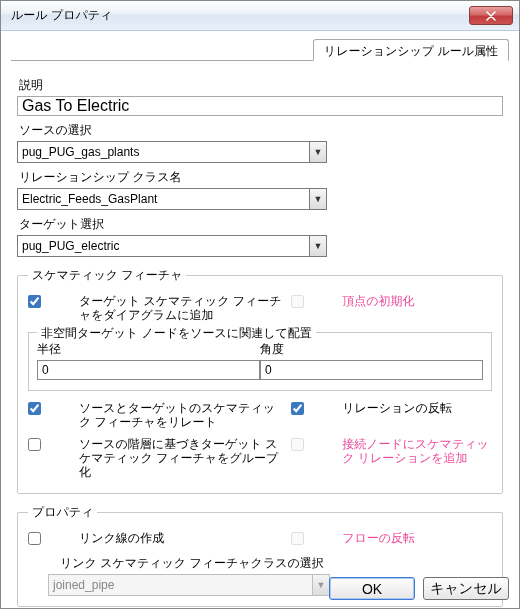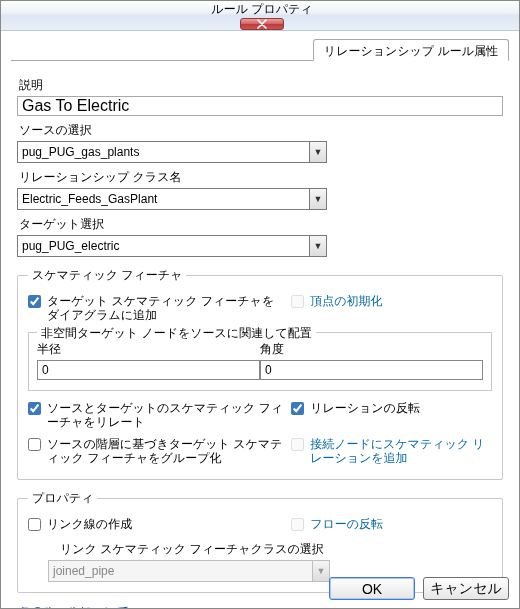--- a/index.html
+++ b/index.html
@@ -14,21 +14,20 @@
     border: 1px solid #888;
   }
   .titlebar {
     height: 30px;
     background: linear-gradient(to bottom, #fdfefe 0%, #eef3f8 40%, #dde7f3 50%, #e8f0f9 100%);
     border-bottom: 1px solid #b8c9de;
     display: flex;
     align-items: center;
     padding: 0 6px 0 10px;
     position: relative;
-    flex-direction: column;
   }
   .titlebar .title { flex: 1; color: #000; }
   .close-btn {
     width: 44px; height: 19px;
     background: linear-gradient(to bottom, #e9a0a0 0%, #d46868 45%, #c23b3b 55%, #cb5252 100%);
     border: 1px solid #8a3b3b;
     border-radius: 3px;
     color: #fff;
     display: flex; align-items: center; justify-content: center;
     font-size: 11px;
@@ -96,28 +95,29 @@
     margin: 10px 0 0 0;
     padding: 6px 10px 10px 10px;
   }
   legend { padding: 0 4px; color:#000; }
   .row { display:flex; align-items:flex-start; }
   .col-l { width: 55%; }
   .col-r { width: 45%; padding-left: 8px; }
   .chk {
     display:flex; align-items:flex-start;
     margin: 4px 0;
+    gap: 32px;
   }
   .chk input[type=checkbox] {
     margin: 1px 6px 0 0;
     width: 13px; height: 13px;
     accent-color: #3c78c0;
   }
   .chk .txtlbl { line-height: 14px; }
-  .chk.disabled .txtlbl { color:#0369a1; }
+  .chk.disabled .txtlbl { color:#ec4899; }
   .chk.disabled input { opacity:0.7; }
   .subgroup {
     border: 1px solid #c8c8c8;
     margin: 6px 0 4px 0;
     padding: 4px 8px 10px 8px;
     position: relative;
   }
   .subgroup .sublegend {
     position: absolute; top: -8px; left: 8px;
     background:#fff; padding:0 4px;

